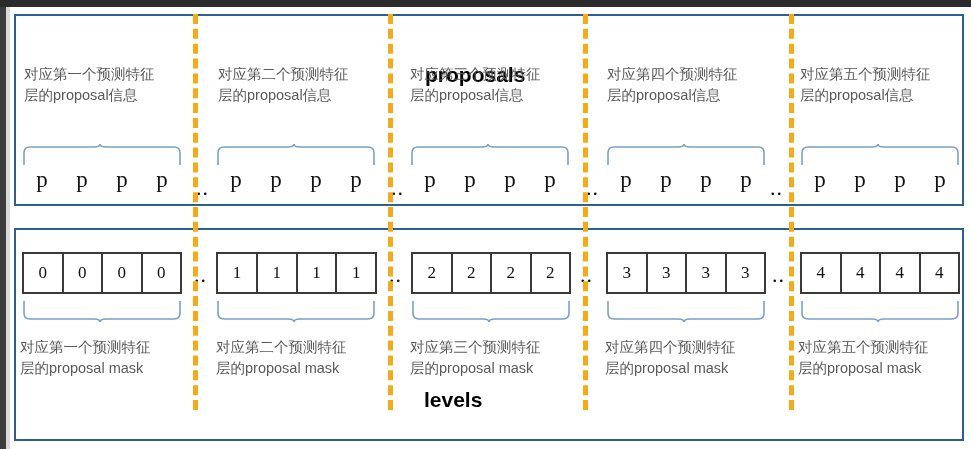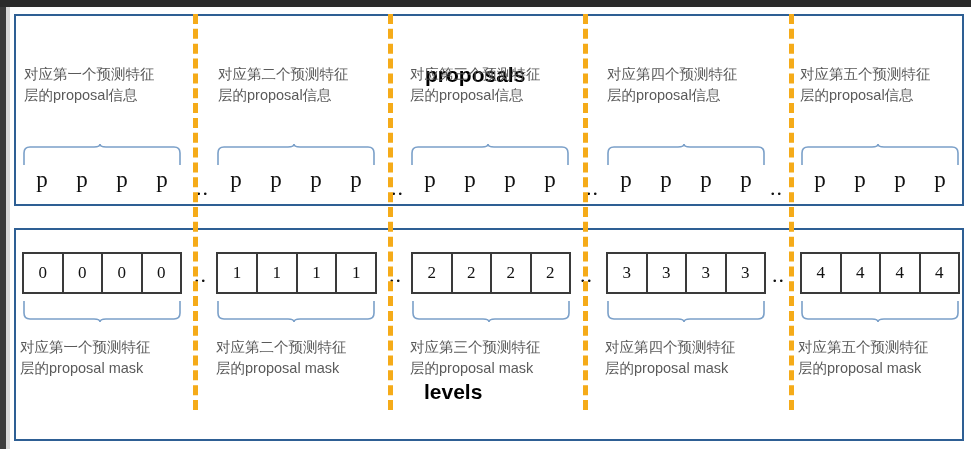--- a/index.html
+++ b/index.html
@@ -279,20 +279,20 @@
 层的proposal mask</div>
   <div class="caption" style="left:216px; top:337px;">对应第二个预测特征
 层的proposal mask</div>
   <div class="caption" style="left:410px; top:337px;">对应第三个预测特征
 层的proposal mask</div>
   <div class="caption" style="left:605px; top:337px;">对应第四个预测特征
 层的proposal mask</div>
   <div class="caption" style="left:798px; top:337px;">对应第五个预测特征
 层的proposal mask</div>
 
-  <div class="big-title" style="left:424px; top:380px;">levels</div>
+  <div class="big-title" style="left:424px; top:388px;">levels</div>
 
   <div class="vdash" style="left:193px; top:14px;  height:396px;"></div>
   <div class="vdash" style="left:388px; top:14px;  height:396px;"></div>
   <div class="vdash" style="left:583px; top:14px;  height:396px;"></div>
   <div class="vdash" style="left:789px; top:14px;  height:396px;"></div>
 
 </div>
 
 </body></html>

